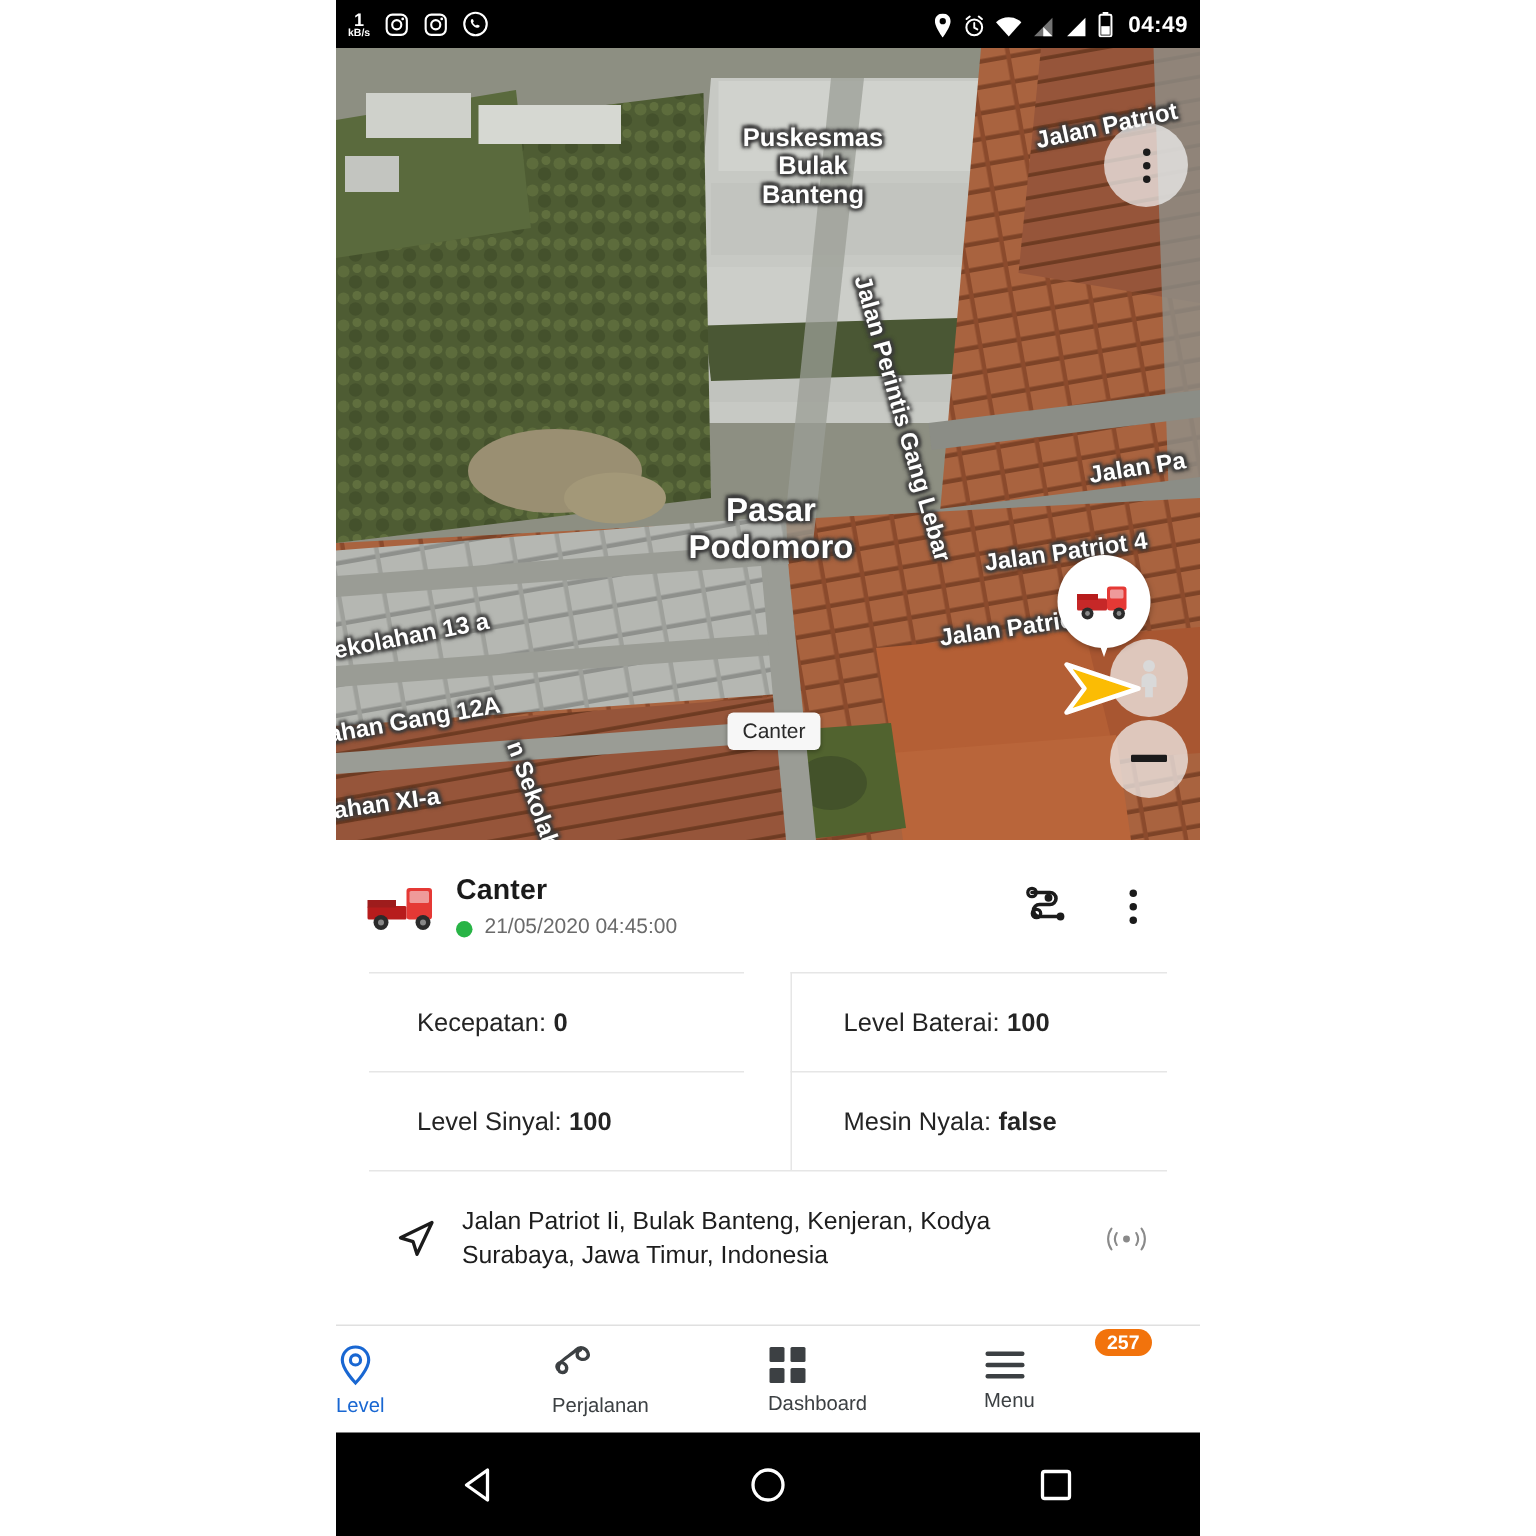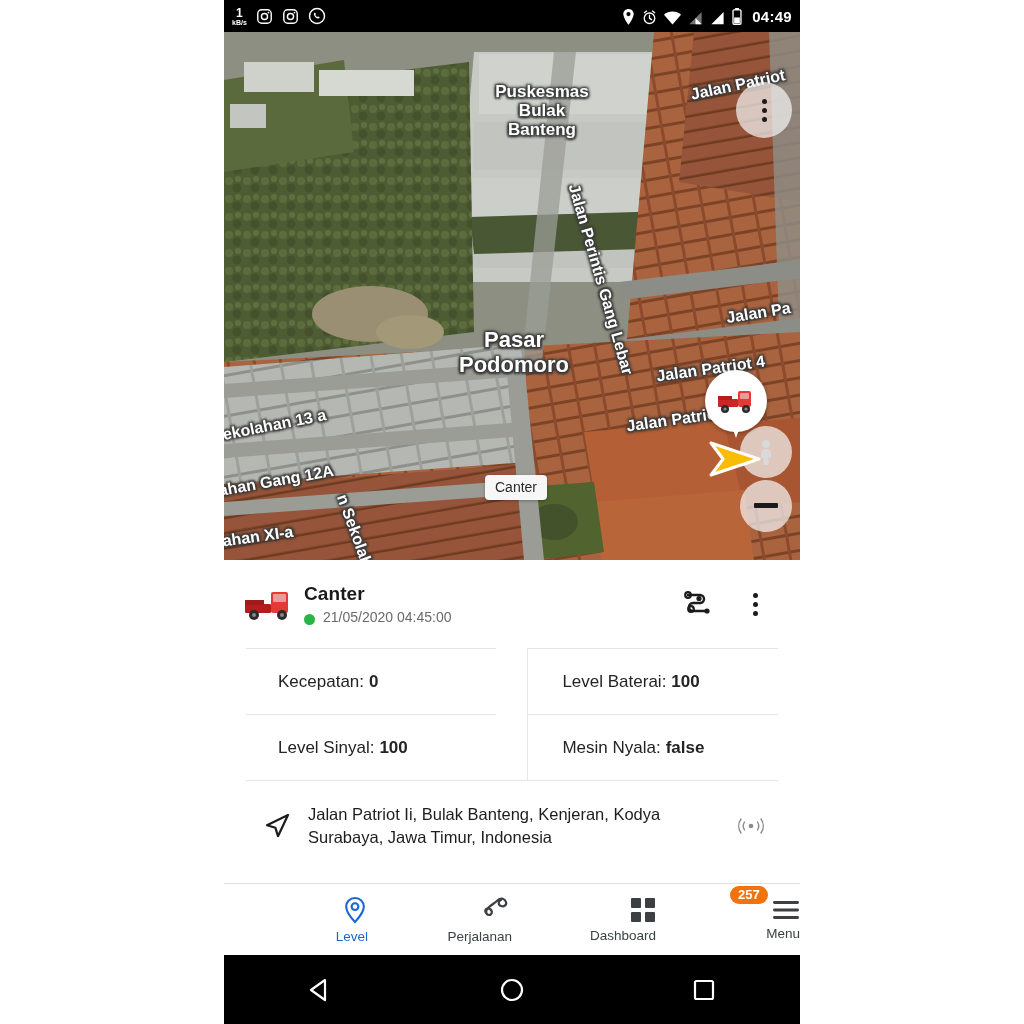--- a/index.html
+++ b/index.html
@@ -138,21 +138,21 @@
   .bottomnav {
     position: absolute; left: 0; bottom: 69px;
     width: 576px; height: 72px;
     border-top: 1px solid #e0e0e0;
     background: #ffffff;
     display: flex; align-items: stretch;
   }
   .nav-item {
     flex: 1 1 25%;
     display: flex; flex-direction: column;
-    align-items: flex-end; justify-content: center;
+    align-items: flex-start; justify-content: center;
     gap: 5px; position: relative;
     color: #3c4043;
   }
   .nav-item.active { color: #1967d2; }
   .nav-label { font-size: 13.5px; }
   .badge {
     position: absolute; left: 50%; top: 2px;
     transform: translateX(2px);
     background: #f2730c; color: #ffffff;
     font-size: 13px; font-weight: bold;

